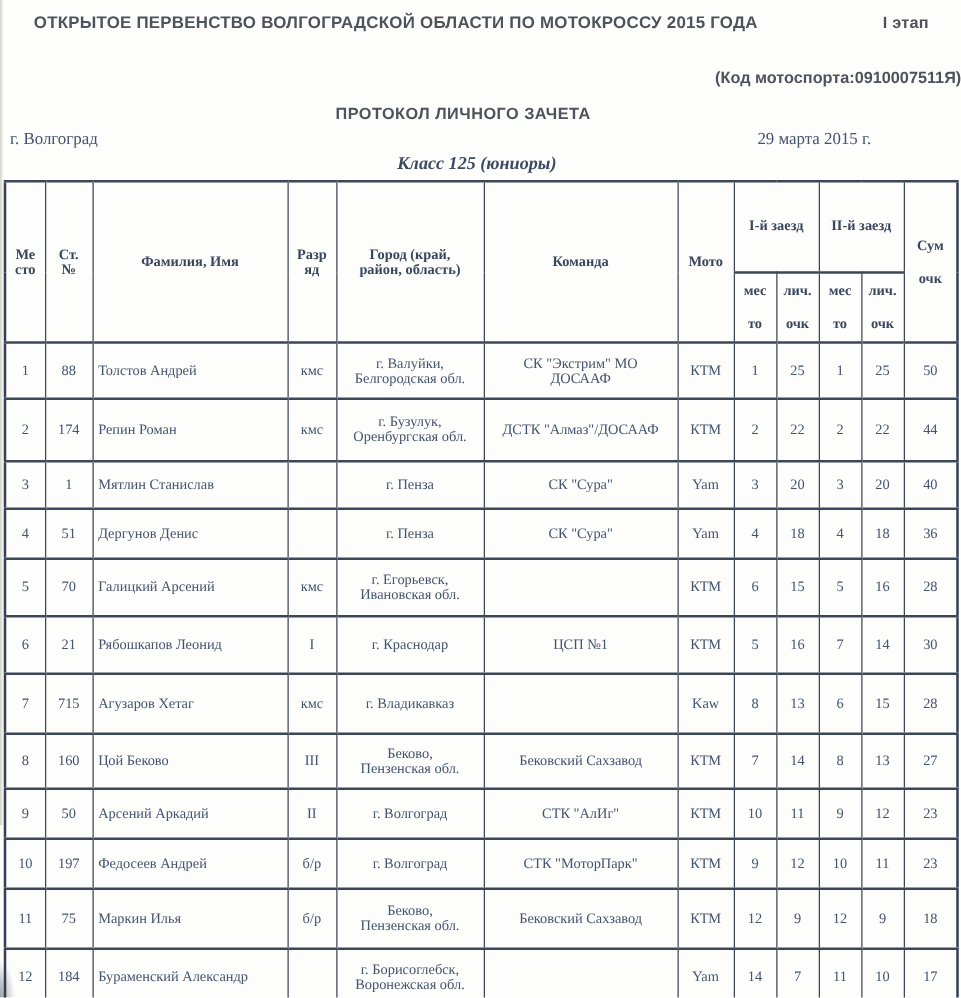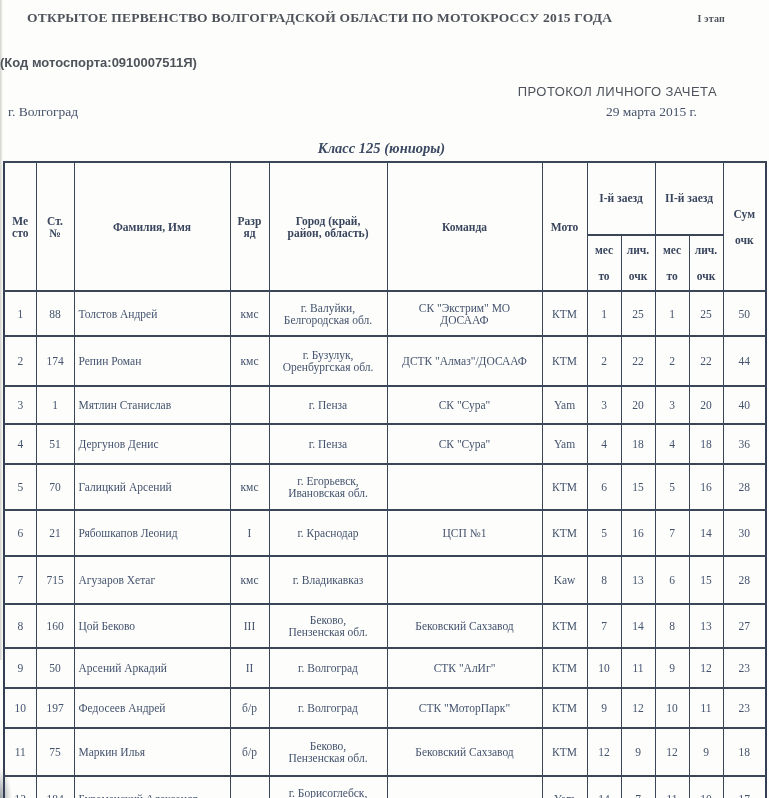--- a/index.html
+++ b/index.html
@@ -15,41 +15,41 @@
     pointer-events:none;
   }
   .scan-smudge{
     position:absolute;left:0;top:768px;width:12px;height:30px;
     background:radial-gradient(ellipse at left bottom,#9aa0a6 0%,rgba(255,255,255,0) 70%);
     pointer-events:none;
   }
   .doc{position:relative;width:769px;}
   .title-row{
     display:flex;justify-content:space-between;align-items:baseline;
-    padding:10px 44px 0 27px;
-    font-family:Liberation Serif, serif;
+    padding:10px 26px 0 27px;
+    font-family:Liberation Sans, sans-serif;
     font-weight:bold;font-size:13.5px;color:#4e535b;letter-spacing:.2px;
   }
-  .stage{font-size:10px;white-space:nowrap;padding-left:10px;text-align:center;}
+  .stage{font-size:13px;white-space:nowrap;padding-left:10px;text-align:center;}
   .code-line{
-    margin-top:29px;text-align:left;
+    margin-top:29px;text-align:right;
     font-family:"Liberation Sans","DejaVu Sans",sans-serif;
     font-weight:bold;font-size:13px;color:#4e535b;
   }
   .protocol-line{
-    margin-top:14px;text-align:right;padding-right:52px;
+    margin-top:14px;text-align:center;padding-right:52px;
     font-family:"Liberation Sans","DejaVu Sans",sans-serif;
-    font-weight:normal;font-size:13px;color:#4e535b;letter-spacing:.4px;padding-left:24px;
+    font-weight:bold;font-size:13px;color:#4e535b;letter-spacing:.4px;padding-left:24px;
   }
   .city-date{
     margin-top:5px;display:flex;justify-content:space-between;align-items:baseline;
     padding:0 72px 0 8px;font-size:13.5px;color:#45526b;
   }
   .class-title{
-    margin-top:20px;text-align:center;padding-right:6px;
+    margin-top:4px;text-align:center;padding-right:6px;
     font-size:14.5px;font-weight:bold;font-style:italic;color:#3c4962;
   }
   table.results{
     margin:4px 0 0 3px;width:762px;border-collapse:collapse;table-layout:fixed;
     border:2.5px solid #343f53;
   }
   .results th,.results td{
     border:1.5px solid #3c4659;
     border-top-width:2px;border-bottom-width:2px;
     font-size:11.5px;vertical-align:middle;text-align:center;

